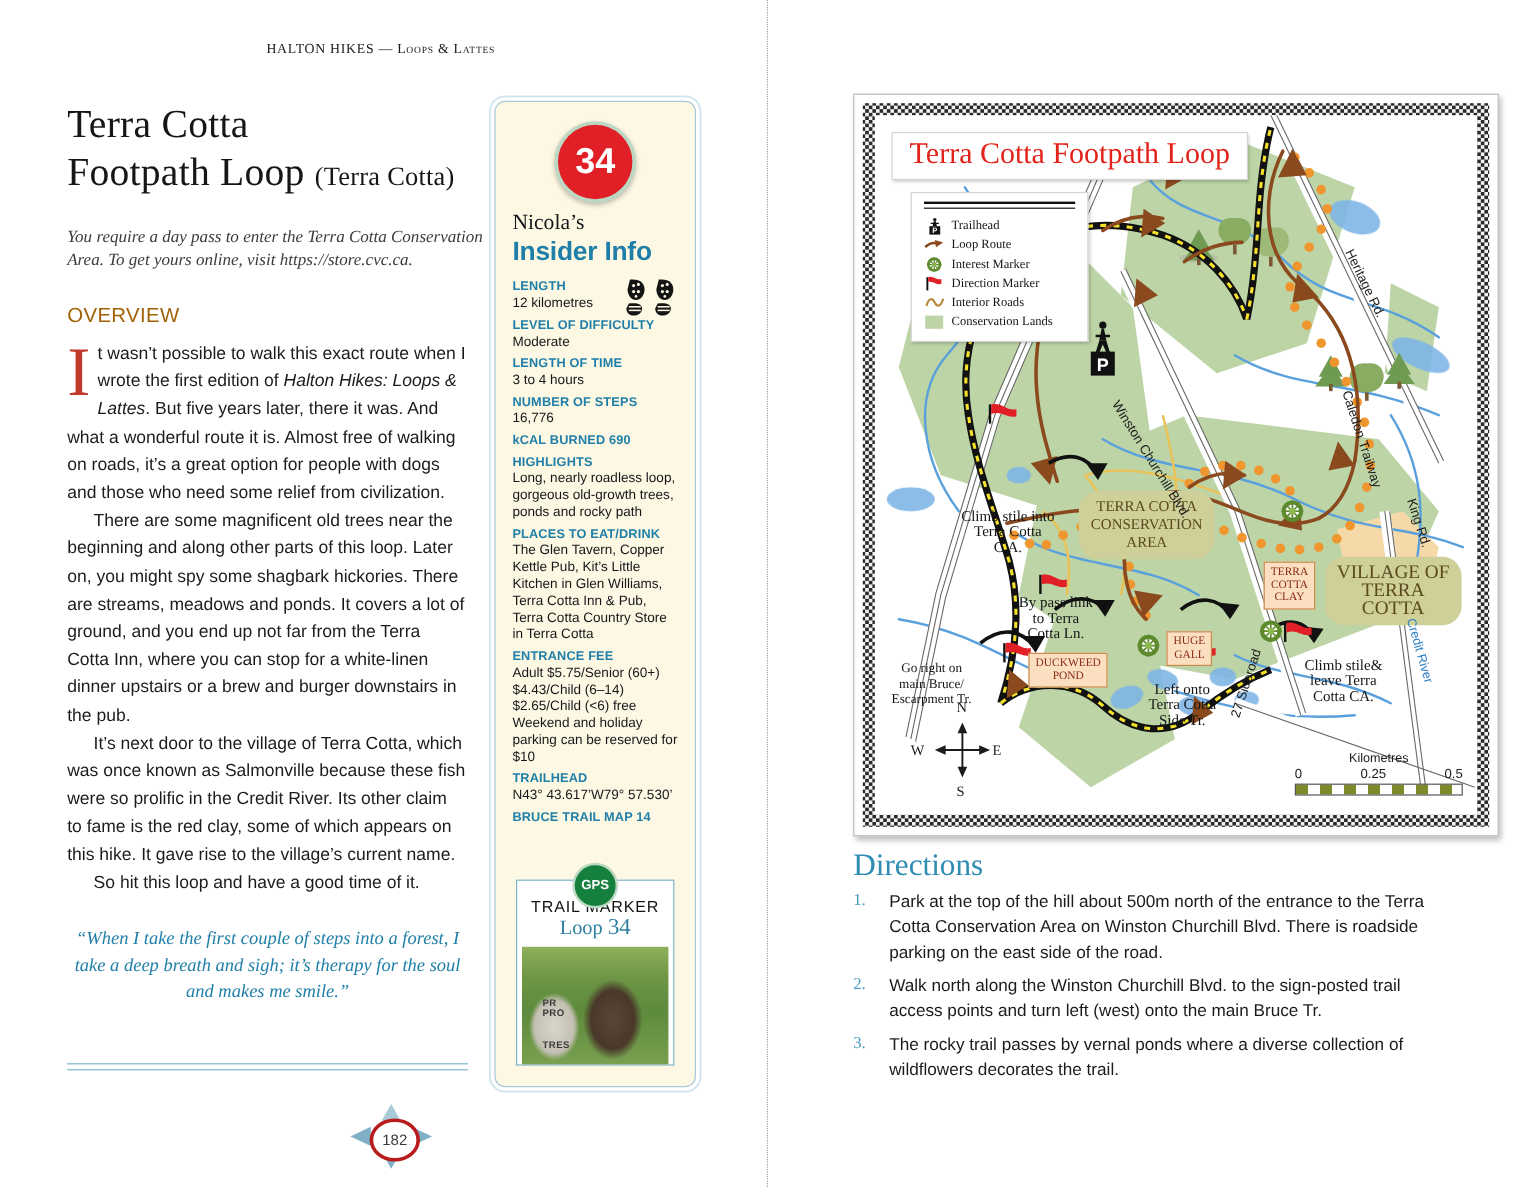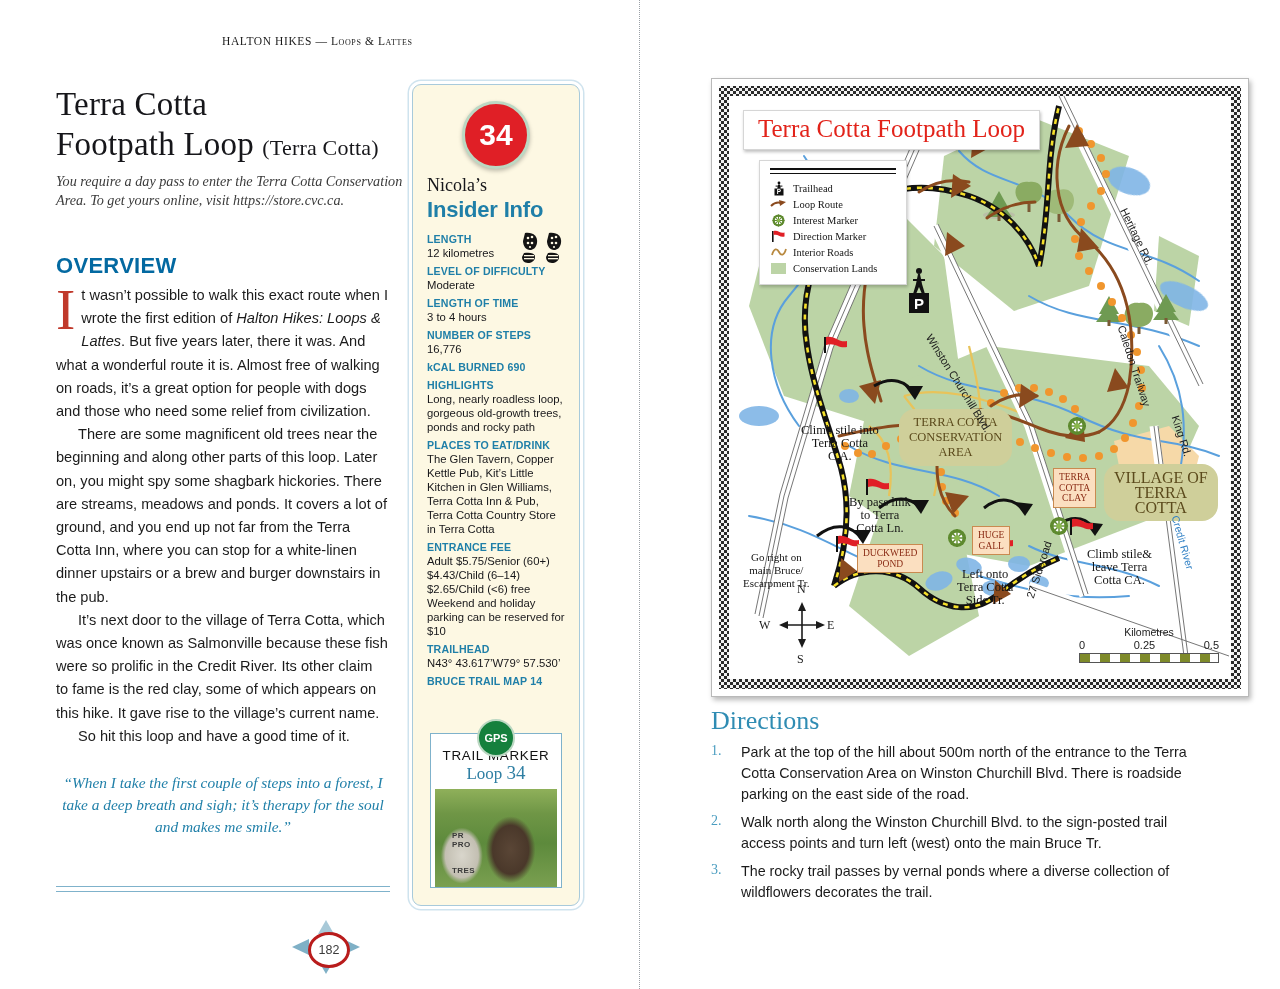--- a/index.html
+++ b/index.html
@@ -29,28 +29,28 @@
   .lpage{position:absolute;left:0;top:0;width:639px;height:877px;}
 
   .title-block{position:absolute;left:56px;top:84px;width:350px;}
   .title-l1,.title-l2{
     font-family:"Liberation Serif", serif;
     font-size:33px;line-height:40px;color:#16161a;font-weight:400;
     letter-spacing:.2px;
   }
   .title-l2 .paren{font-size:22px;}
   .standfirst{
-    margin-top:4px;
+    margin-top:22px;
     font-family:"Liberation Serif", serif;
     font-style:italic;font-size:14.2px;line-height:19px;color:#3b3b3b;
   }
 
   .section-head{
     position:absolute;left:56px;top:253px;
-    font-size:22px;font-weight:bold;color:#0369a1;letter-spacing:.3px;
+    font-size:17px;font-weight:normal;color:#a16207;letter-spacing:.3px;
   }
 
   .body-col{
     position:absolute;left:56px;top:284px;width:332px;
     font-size:14.6px;line-height:23.2px;color:#1b1b1b;text-align:left;
   }
   .body-col p{margin:0;}
   .body-col p.indent{text-indent:22px;}
   .dropcap{
     float:left;font-family:"Liberation Serif", serif;

